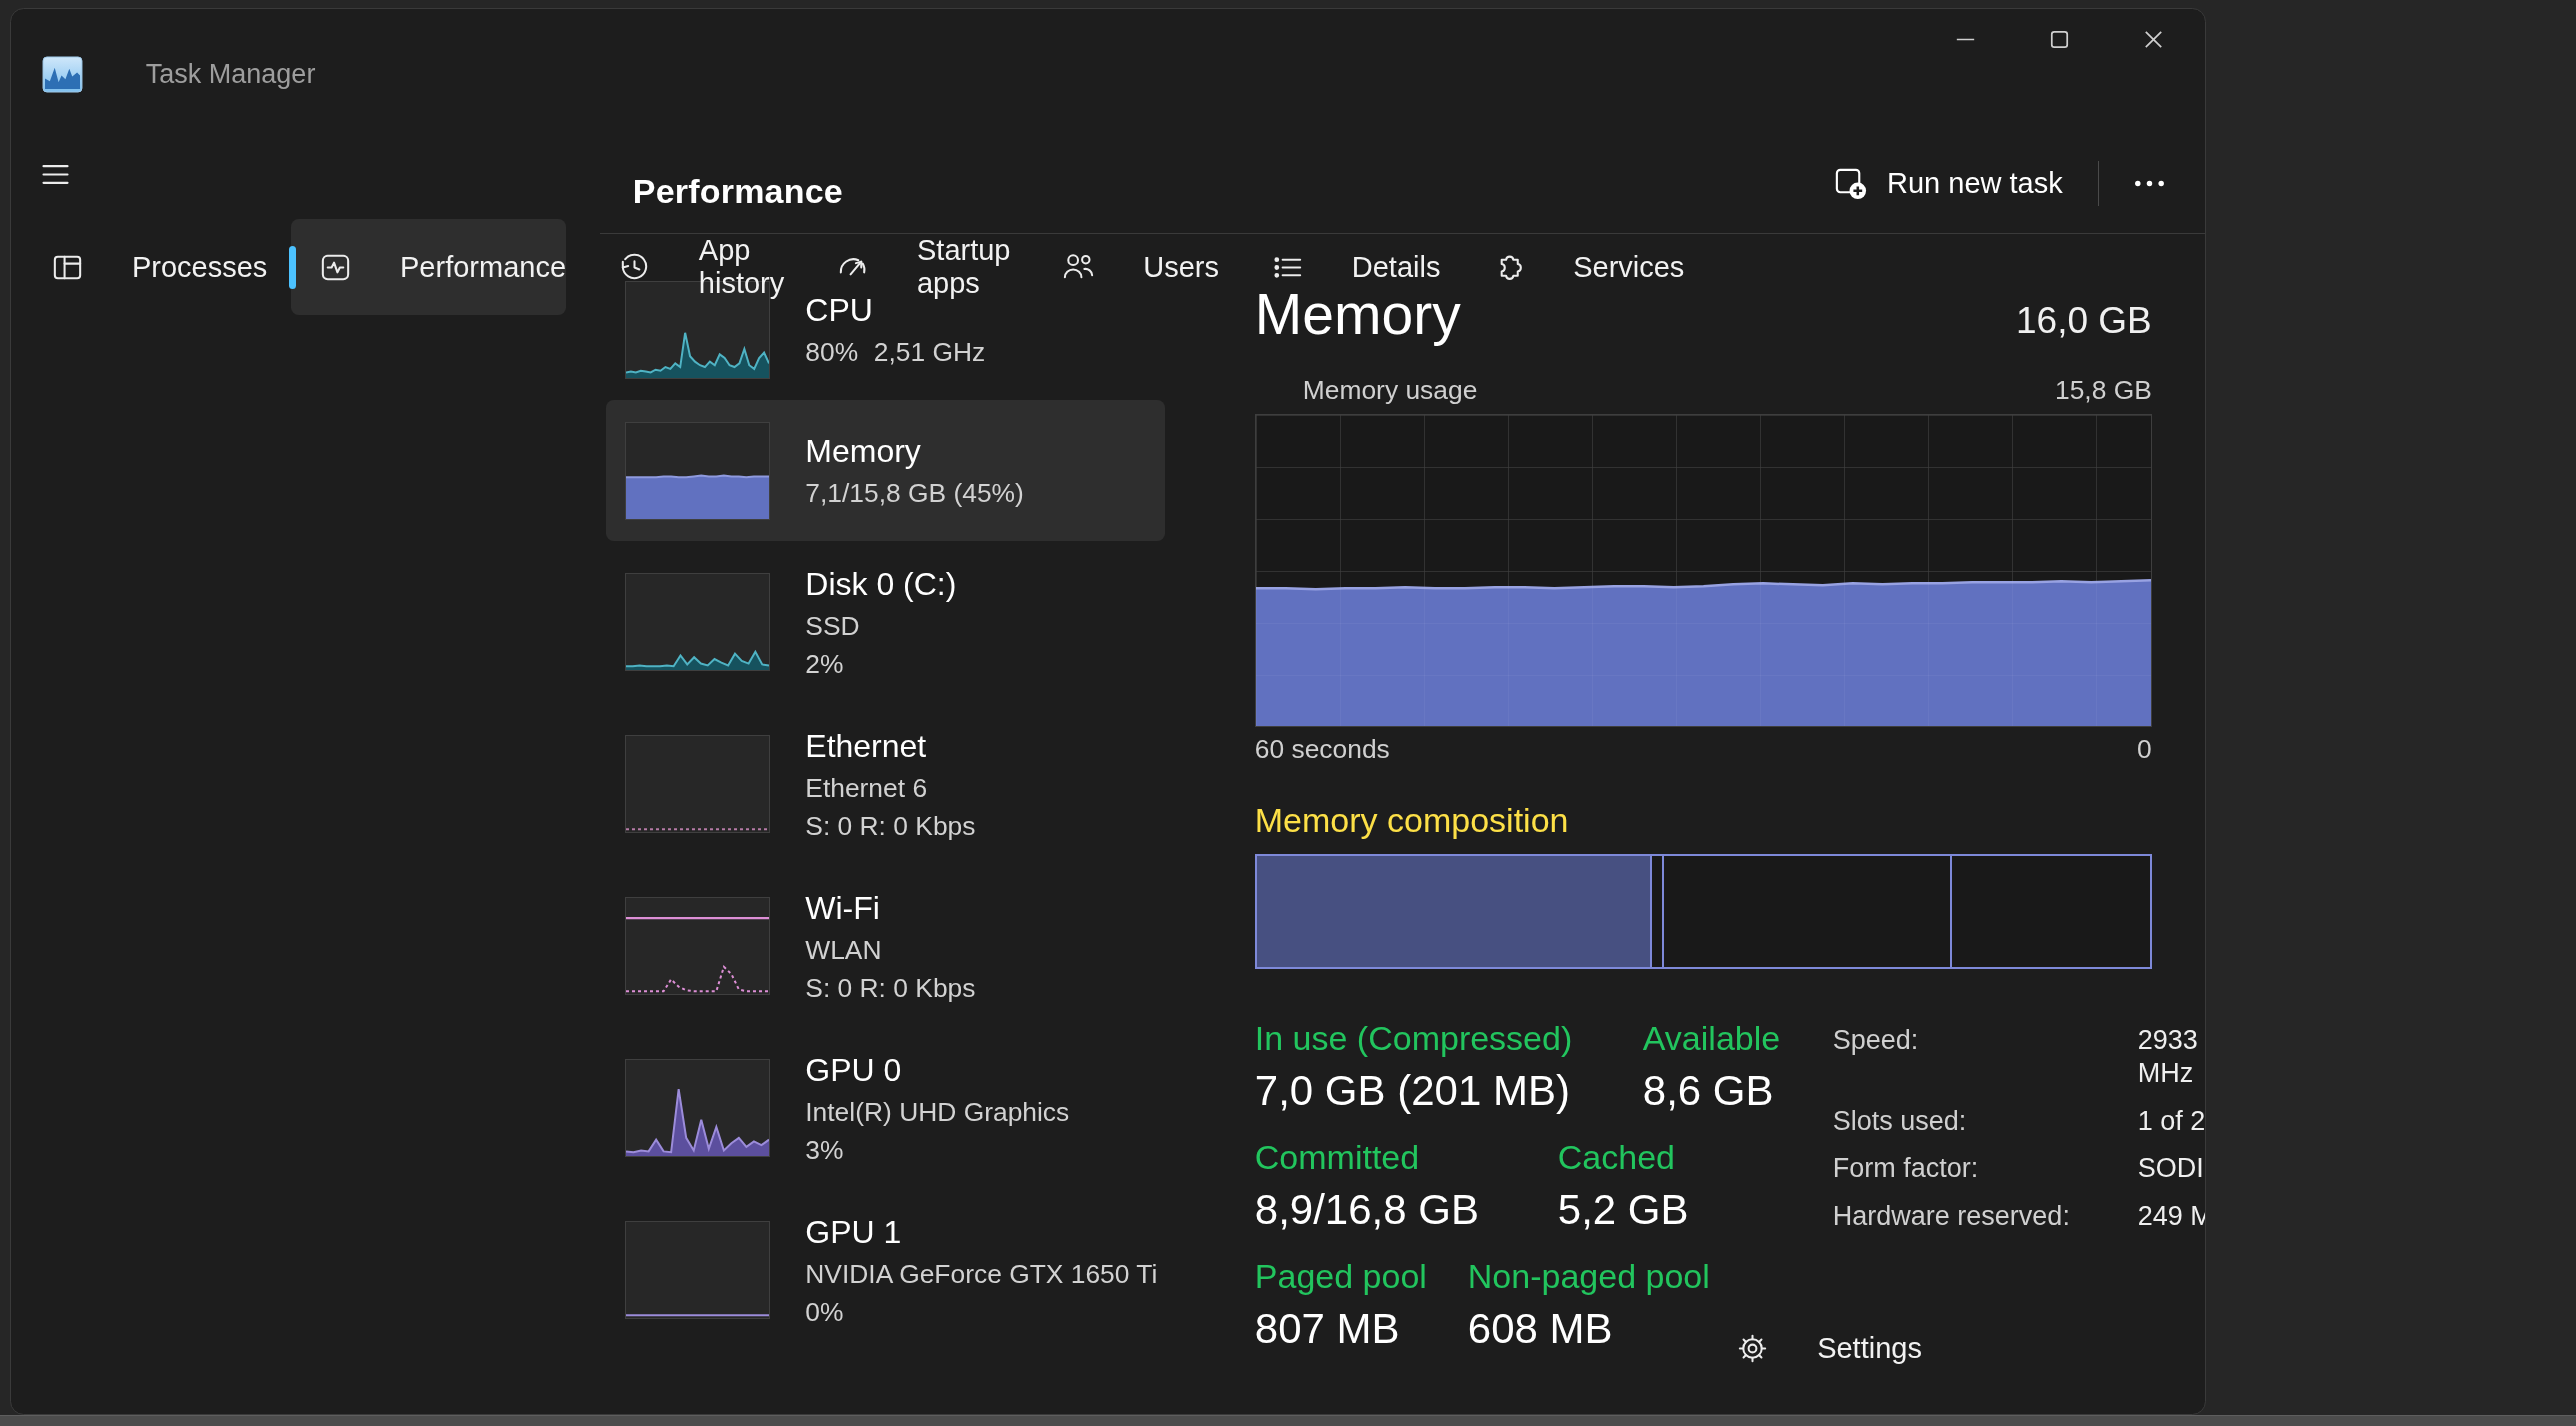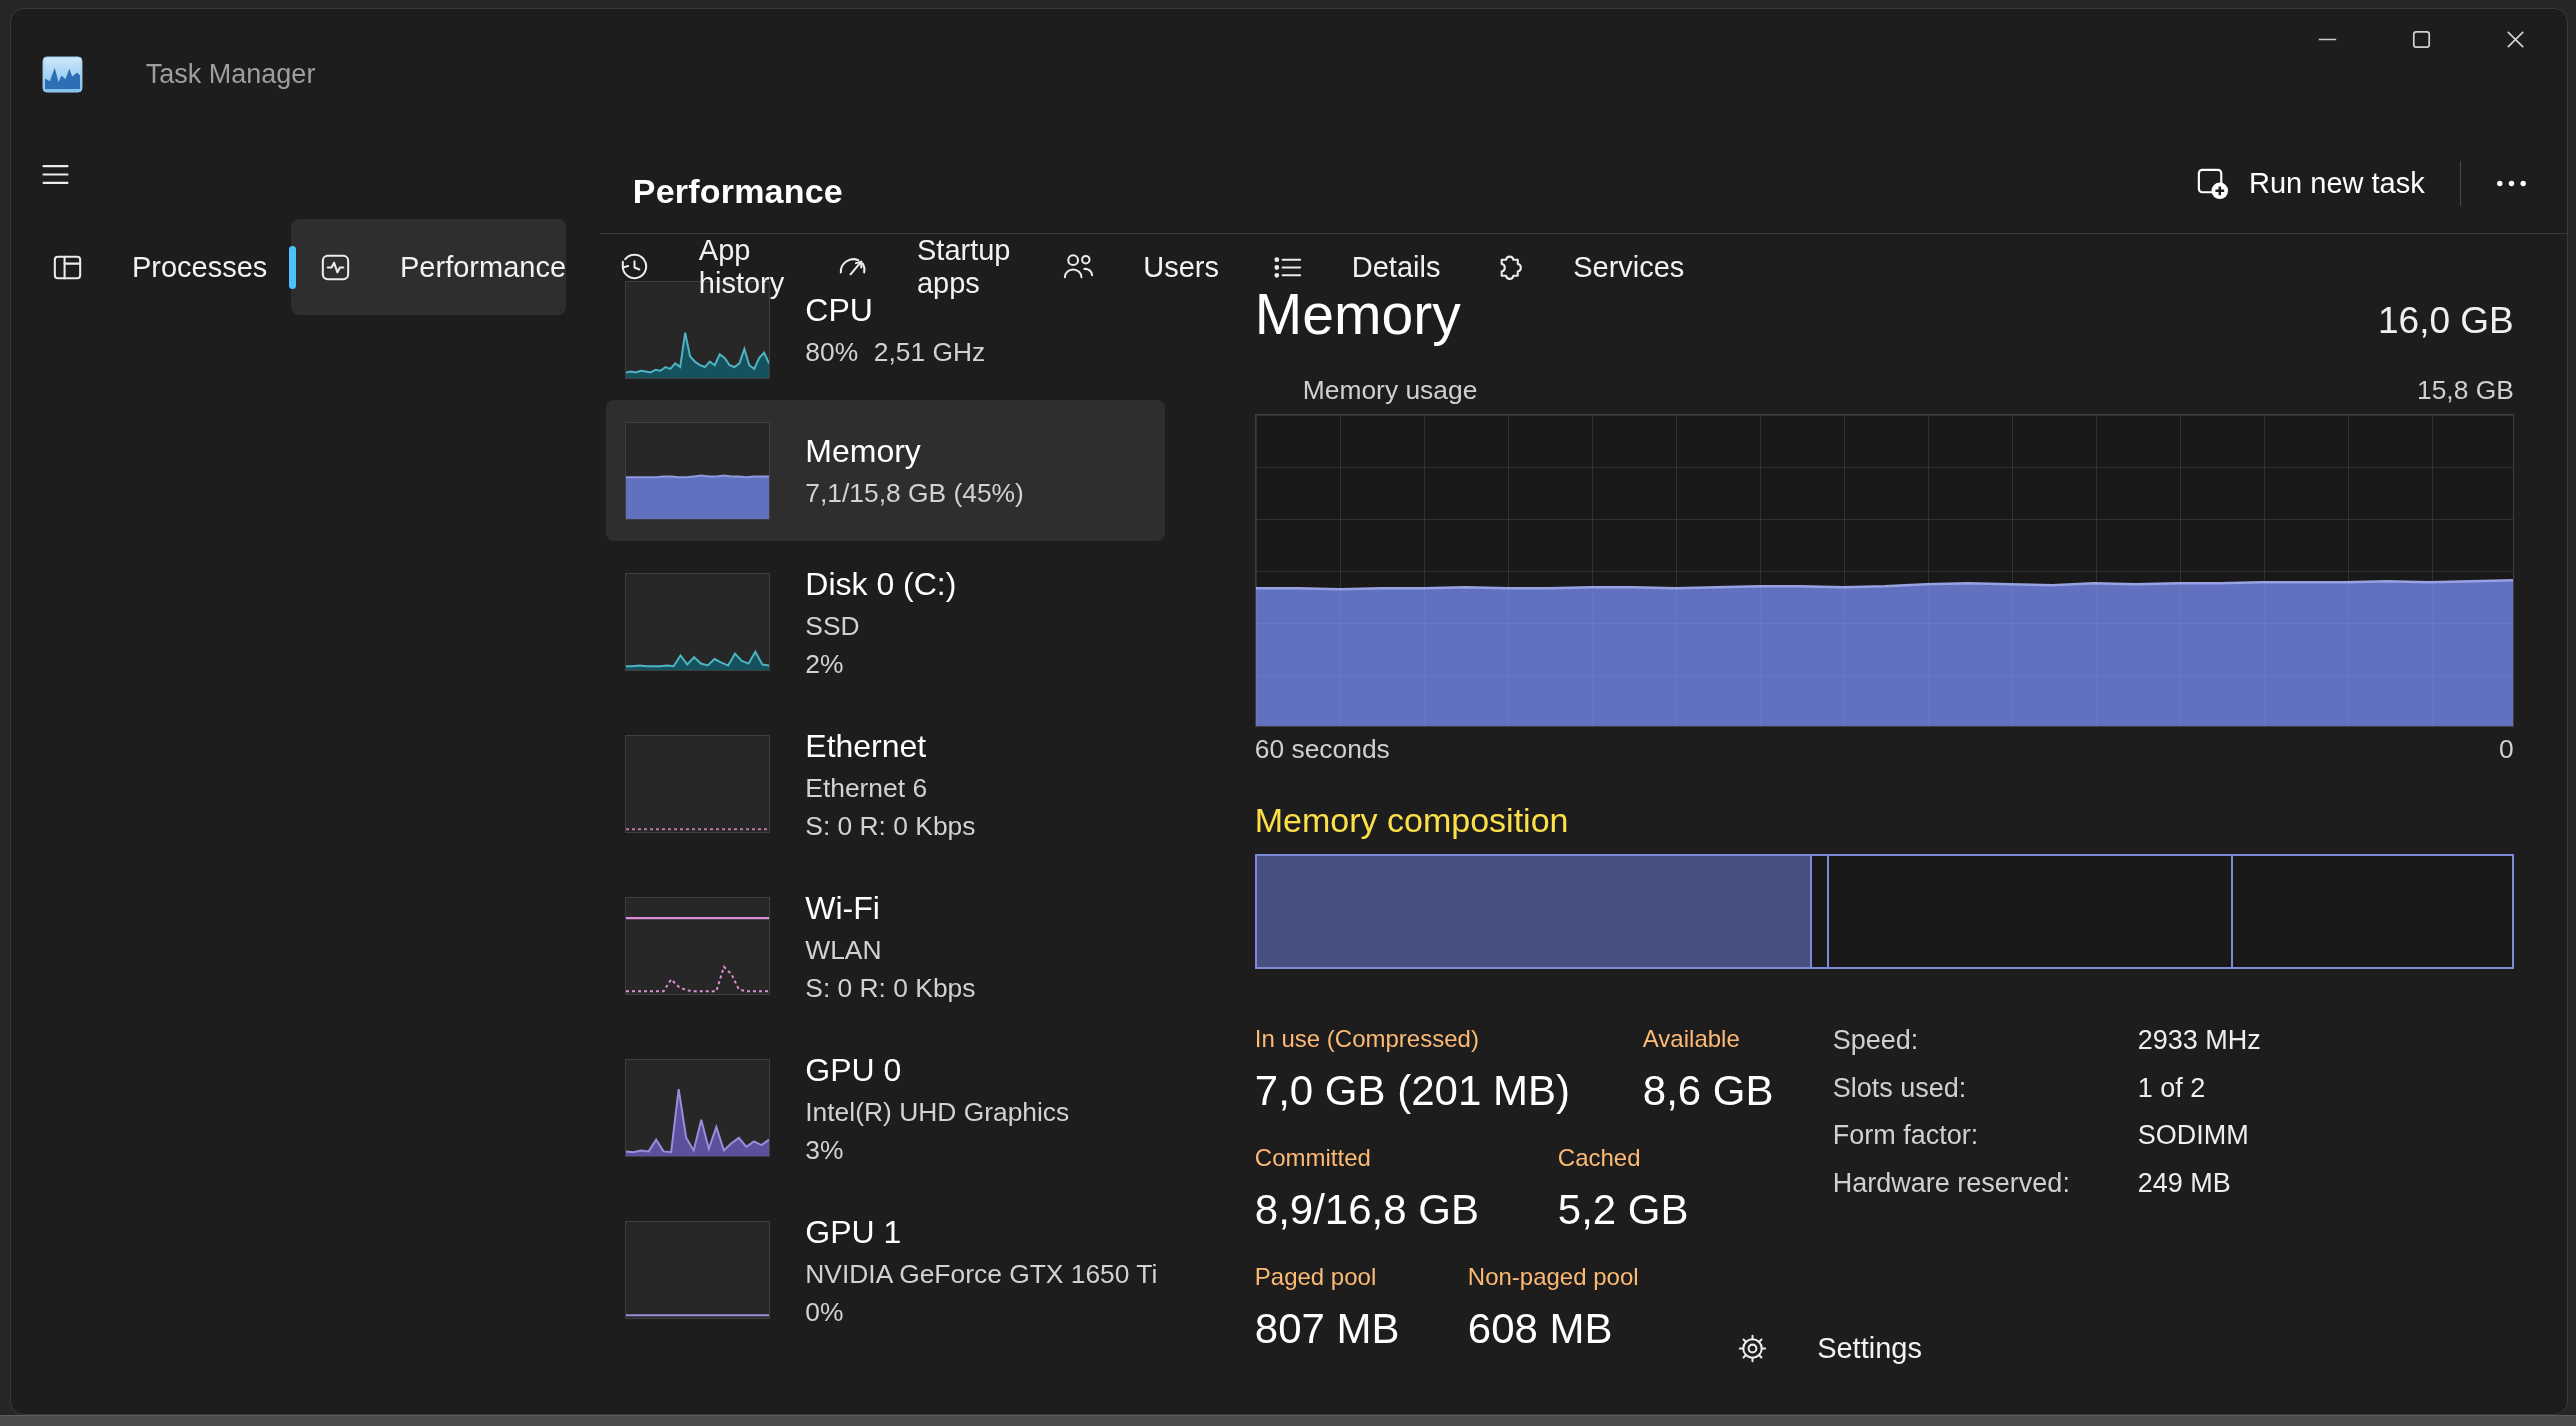--- a/index.html
+++ b/index.html
@@ -15,21 +15,21 @@
   svg { display:block; }
 
   
   #taskbar-strip {
     position:absolute; left:0; right:0; bottom:0; height:10.8px;
     background:#4c4c4c; border-top:1px solid #5e5e5e;
   }
 
   
   #window {
-    position:absolute; left:9.8px; top:7.8px; width:2558px; height:1407px;
+    position:absolute; left:9.8px; top:7.8px; width:2196px; height:1407px;
     background:#1d1d1d;
     border:1px solid #3a3a3a;
     border-radius:13.7px;
     overflow:hidden;
     display:flex;
   }
 
   
   #app-titlebar {
     position:absolute; left:31px; top:47px;
@@ -137,21 +137,21 @@
     border:2px solid #7e89d9;
     display:flex; background:#191919;
   }
   .comp-seg { height:100%; border-right:2px solid #7e89d9; }
   .comp-seg:last-child { border-right:none; }
 
   
   #stats-section { margin-top:53px; position:relative; }
   .stats-row { display:flex; margin-bottom:25.4px; }
   .stat-cell { display:flex; flex-direction:column; gap:9.8px; }
-  .stat-label { font-size:24px; line-height:33px; color:#fdba74; }
+  .stat-label { font-size:34px; line-height:33px; color:#22c55e; }
   .stat-value { font-size:42px; line-height:51px; font-weight:300; color:#fff; white-space:nowrap; }
 
   #info-col { position:absolute; left:578px; top:2px; display:flex; flex-direction:column; gap:14.7px; }
   .info-row { display:flex; font-size:27px; line-height:33px; }
   .info-label { width:305px; flex:none; color:#d0d0d0; }
   .info-value { color:#efefef; }
 </style>
 </head>
 <body>
 

